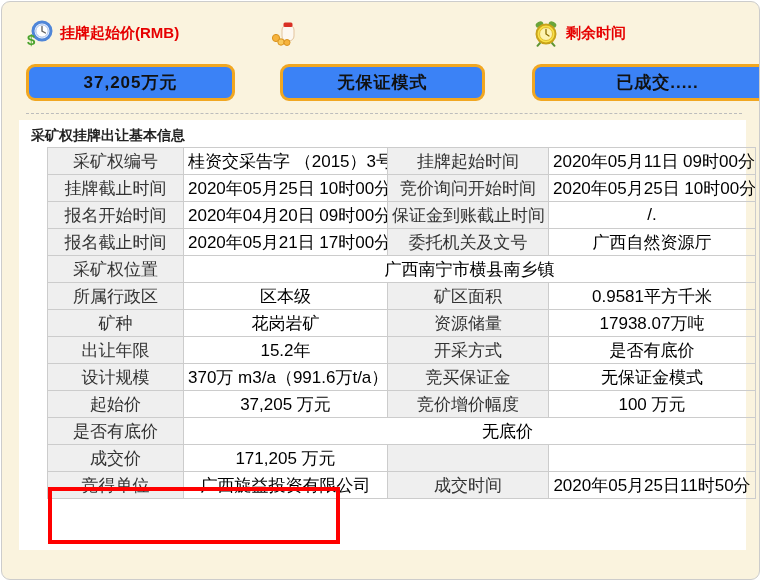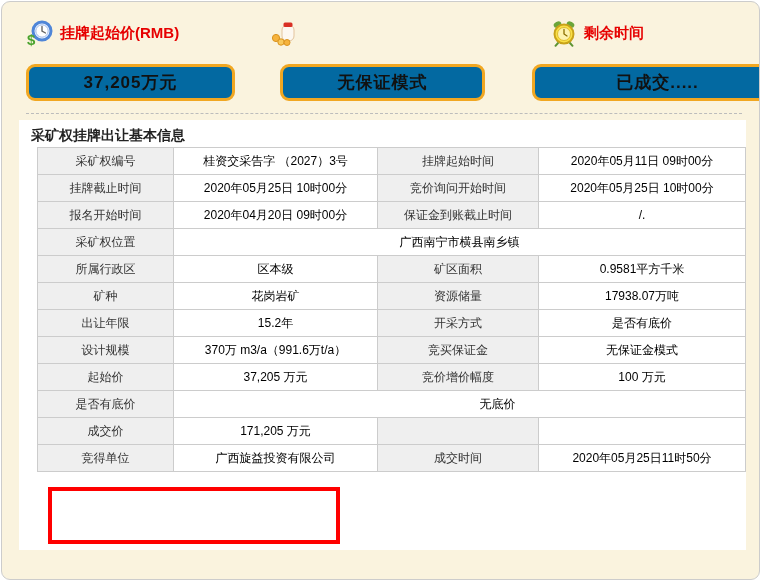--- a/index.html
+++ b/index.html
@@ -14,46 +14,46 @@
     overflow:hidden;
   }
   
   .sum-head{
     position:absolute;top:17px;display:flex;align-items:center;gap:6px;
     color:#e60000;font-weight:bold;font-size:15px;white-space:nowrap;
   }
   .sum-head .icn{display:inline-block;line-height:0;}
   #head-1{left:24px;}
   #head-2{left:268px;}
-  #head-3{left:548px;}
+  #head-3{left:530px;}
   .sum-box{
     position:absolute;top:62px;height:37px;box-sizing:border-box;
-    border:3px solid #f1a721;border-radius:9px;background:#0369a1;
+    border:3px solid #f1a721;border-radius:9px;background:#3b82f6;
     display:flex;align-items:center;justify-content:center;
     font-weight:bold;font-size:17px;color:#111;letter-spacing:1px;
   }
   #box-1{left:24px;width:209px;}
   #box-2{left:278px;width:205px;justify-content:center;}
   #box-3{left:530px;width:242px;justify-content:center;padding-left:9px;}
   .dash-sep{
     position:absolute;left:24px;top:111px;width:716px;height:0;
     border-top:1px dashed #bcbcbc;
   }
   
   .panel{
     position:absolute;left:17px;top:118px;width:727px;height:430px;
     background:#ffffff;
   }
   .panel-title{
     margin:7px 0 4px 12px;font-size:14px;font-weight:bold;color:#222;
     line-height:16px;
   }
   table.info{
-    margin-left:18px;border-collapse:collapse;table-layout:fixed;
-    width:708px;font-size:12px;
+    margin-left:28px;border-collapse:collapse;table-layout:fixed;
+    width:708px;font-size:17px;
   }
   table.info td{
     border:1px solid #cccccc;height:26px;text-align:center;
     padding:0 4px;color:#000;overflow:hidden;white-space:nowrap;
   }
   table.info td.label{background:#efefef;color:#333;}
   table.info td.offset-left{text-align:center;padding-left:80px;}
   table.info tr.tall td{height:44px;}
   
   .highlight-box{
@@ -122,37 +122,43 @@
     <table class="info">
       <colgroup>
         <col style="width:136px">
           <col style="width:204px">
           <col style="width:161px">
           <col style="width:207px">
       </colgroup>
       <tbody>
           <tr>
             <td class="label">采矿权编号</td>
-            <td class="value">桂资交采告字 （2027）3号</td>
+            <td class="value">桂资交采告字 （2015）3号</td>
             <td class="label">挂牌起始时间</td>
             <td class="value">2020年05月11日 09时00分</td>
           </tr>
           <tr>
             <td class="label">挂牌截止时间</td>
             <td class="value">2020年05月25日 10时00分</td>
             <td class="label">竞价询问开始时间</td>
             <td class="value">2020年05月25日 10时00分</td>
           </tr>
           <tr>
             <td class="label">报名开始时间</td>
             <td class="value">2020年04月20日 09时00分</td>
             <td class="label">保证金到账截止时间</td>
             <td class="value">/.</td>
           </tr>
           <tr>
+            <td class="label">报名截止时间</td>
+            <td class="value">2020年05月21日 17时00分</td>
+            <td class="label">委托机关及文号</td>
+            <td class="value">广西自然资源厅</td>
+          </tr>
+          <tr>
             <td class="label">采矿权位置</td>
             <td class="value" colspan="3">广西南宁市横县南乡镇</td>
           </tr>
           <tr>
             <td class="label">所属行政区</td>
             <td class="value">区本级</td>
             <td class="label">矿区面积</td>
             <td class="value">0.9581平方千米</td>
           </tr>
           <tr>

